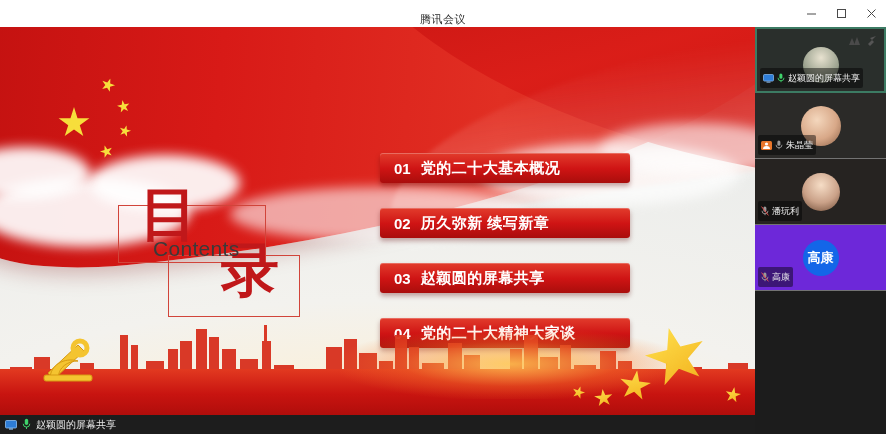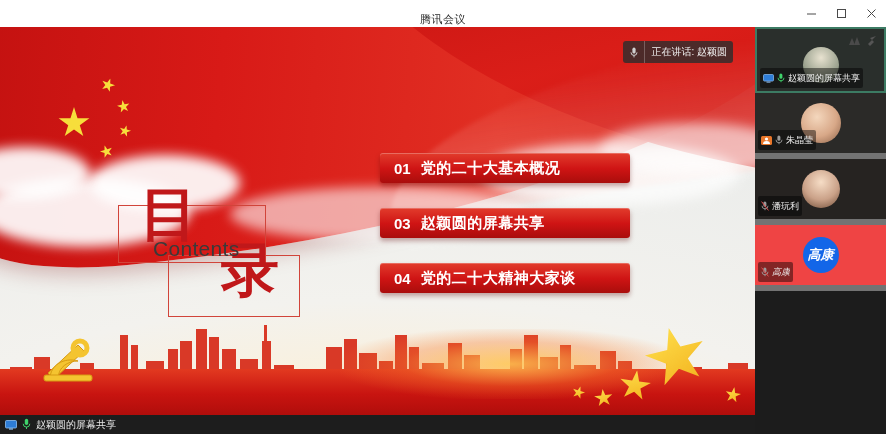--- a/index.html
+++ b/index.html
@@ -185,21 +185,21 @@
 
   
   #rail {
     position: absolute; left: 755px; top: 27px; width: 131px; height: 407px;
     background: #1c1c1c;
     overflow: hidden;
   }
   .tile {
     position: relative; width: 131px; height: 66px;
     background: #232323;
-    border-bottom: 6px solid #737373;
+    border-bottom: 1px solid #737373;
     overflow: hidden;
   }
   .tile.active {
     border: 2px solid #3c7b63;
     height: 66px;
   }
   .tile .namerow {
     position: absolute; left: 3px; bottom: 3px;
     display: flex; align-items: center; gap: 3px;
     background: rgba(0,0,0,.45); border-radius: 2px; padding: 1px 3px;
@@ -277,20 +277,24 @@
         <div class="cbox b"></div>
         <div class="cn-mu">目</div>
         <div class="cn-lu">录</div>
         <div class="contents-en">Contents</div>
       </div>
 
       <div class="bars">
         <div class="bar">
           <span class="num">01</span>
           <span class="txt">党的二十大基本概况</span>
+        </div>
+        <div class="bar">
+          <span class="num">02</span>
+          <span class="txt">历久弥新 续写新章</span>
         </div>
         <div class="bar">
           <span class="num">03</span>
           <span class="txt">赵颖圆的屏幕共享</span>
         </div>
         <div class="bar">
           <span class="num">04</span>
           <span class="txt">党的二十大精神大家谈</span>
         </div>
       </div>
@@ -355,30 +359,20 @@
         </svg>
       </div>
 
       <div class="bigstar" style="right:48px;bottom:28px;width:62px;height:60px;transform:rotate(-14deg);"></div>
       <div class="bigstar" style="right:104px;bottom:14px;width:32px;height:31px;transform:rotate(8deg);"></div>
       <div class="bigstar" style="right:142px;bottom:8px;width:19px;height:18px;transform:rotate(-6deg);"></div>
       <div class="bigstar" style="right:170px;bottom:16px;width:13px;height:13px;transform:rotate(18deg);"></div>
       <div class="bigstar" style="right:14px;bottom:12px;width:16px;height:16px;transform:rotate(10deg);"></div>
     </div>
 
-    <div id="speaking-pill">
-      <span class="mic-box">
-        <svg width="8" height="11" viewBox="0 0 8 11">
-          <rect x="2.4" y="0.6" width="3.2" height="6" rx="1.6" fill="#cfcfcf"></rect>
-          <path d="M1,5.4 a3,3 0 0 0 6,0" fill="none" stroke="#cfcfcf" stroke-width="1"></path>
-          <line x1="4" y1="8.4" x2="4" y2="10.4" stroke="#cfcfcf" stroke-width="1"></line>
-        </svg>
-      </span>
-      <span class="spk-text">正在讲话: 赵颖圆</span>
-    </div>
 
   </div>
 
   <div id="statusbar">
     <span class="ic">
       <svg width="12" height="10" viewBox="0 0 12 10">
         <rect x="0.5" y="0.5" width="11" height="7.5" rx="1" fill="#2e7dd7" stroke="#8fc2f5" stroke-width="0.8"></rect>
         <rect x="4" y="8.4" width="4" height="1.2" fill="#8fc2f5"></rect>
       </svg>
     </span>
@@ -458,21 +452,21 @@
               <rect x="2.4" y="0.6" width="3" height="5.2" rx="1.5" fill="#9a9a9a"></rect>
               <path d="M1,4.8 a3,3 0 0 0 6,0" fill="none" stroke="#9a9a9a" stroke-width=".9"></path>
               <line x1="4" y1="7.6" x2="4" y2="9.2" stroke="#9a9a9a" stroke-width=".9"></line>
               <line x1="0.6" y1="0.6" x2="7.4" y2="9.4" stroke="#e05050" stroke-width="1"></line>
             </svg>
         </span>
         <span class="nm">潘玩利</span>
       </div>
     </div>
 
-    <div class="tile" style="background:#ef4444;font-style:italic;">
+    <div class="tile" style="background:#6d28d9;">
       <div class="avatar-circle" style="background:#1366e8;">
         <span>高康</span>
       </div>
       <div class="namerow">
         <span class="ic">
           <svg width="8" height="10" viewBox="0 0 8 10">
               <rect x="2.4" y="0.6" width="3" height="5.2" rx="1.5" fill="#9a9a9a"></rect>
               <path d="M1,4.8 a3,3 0 0 0 6,0" fill="none" stroke="#9a9a9a" stroke-width=".9"></path>
               <line x1="4" y1="7.6" x2="4" y2="9.2" stroke="#9a9a9a" stroke-width=".9"></line>
               <line x1="0.6" y1="0.6" x2="7.4" y2="9.4" stroke="#e05050" stroke-width="1"></line>

